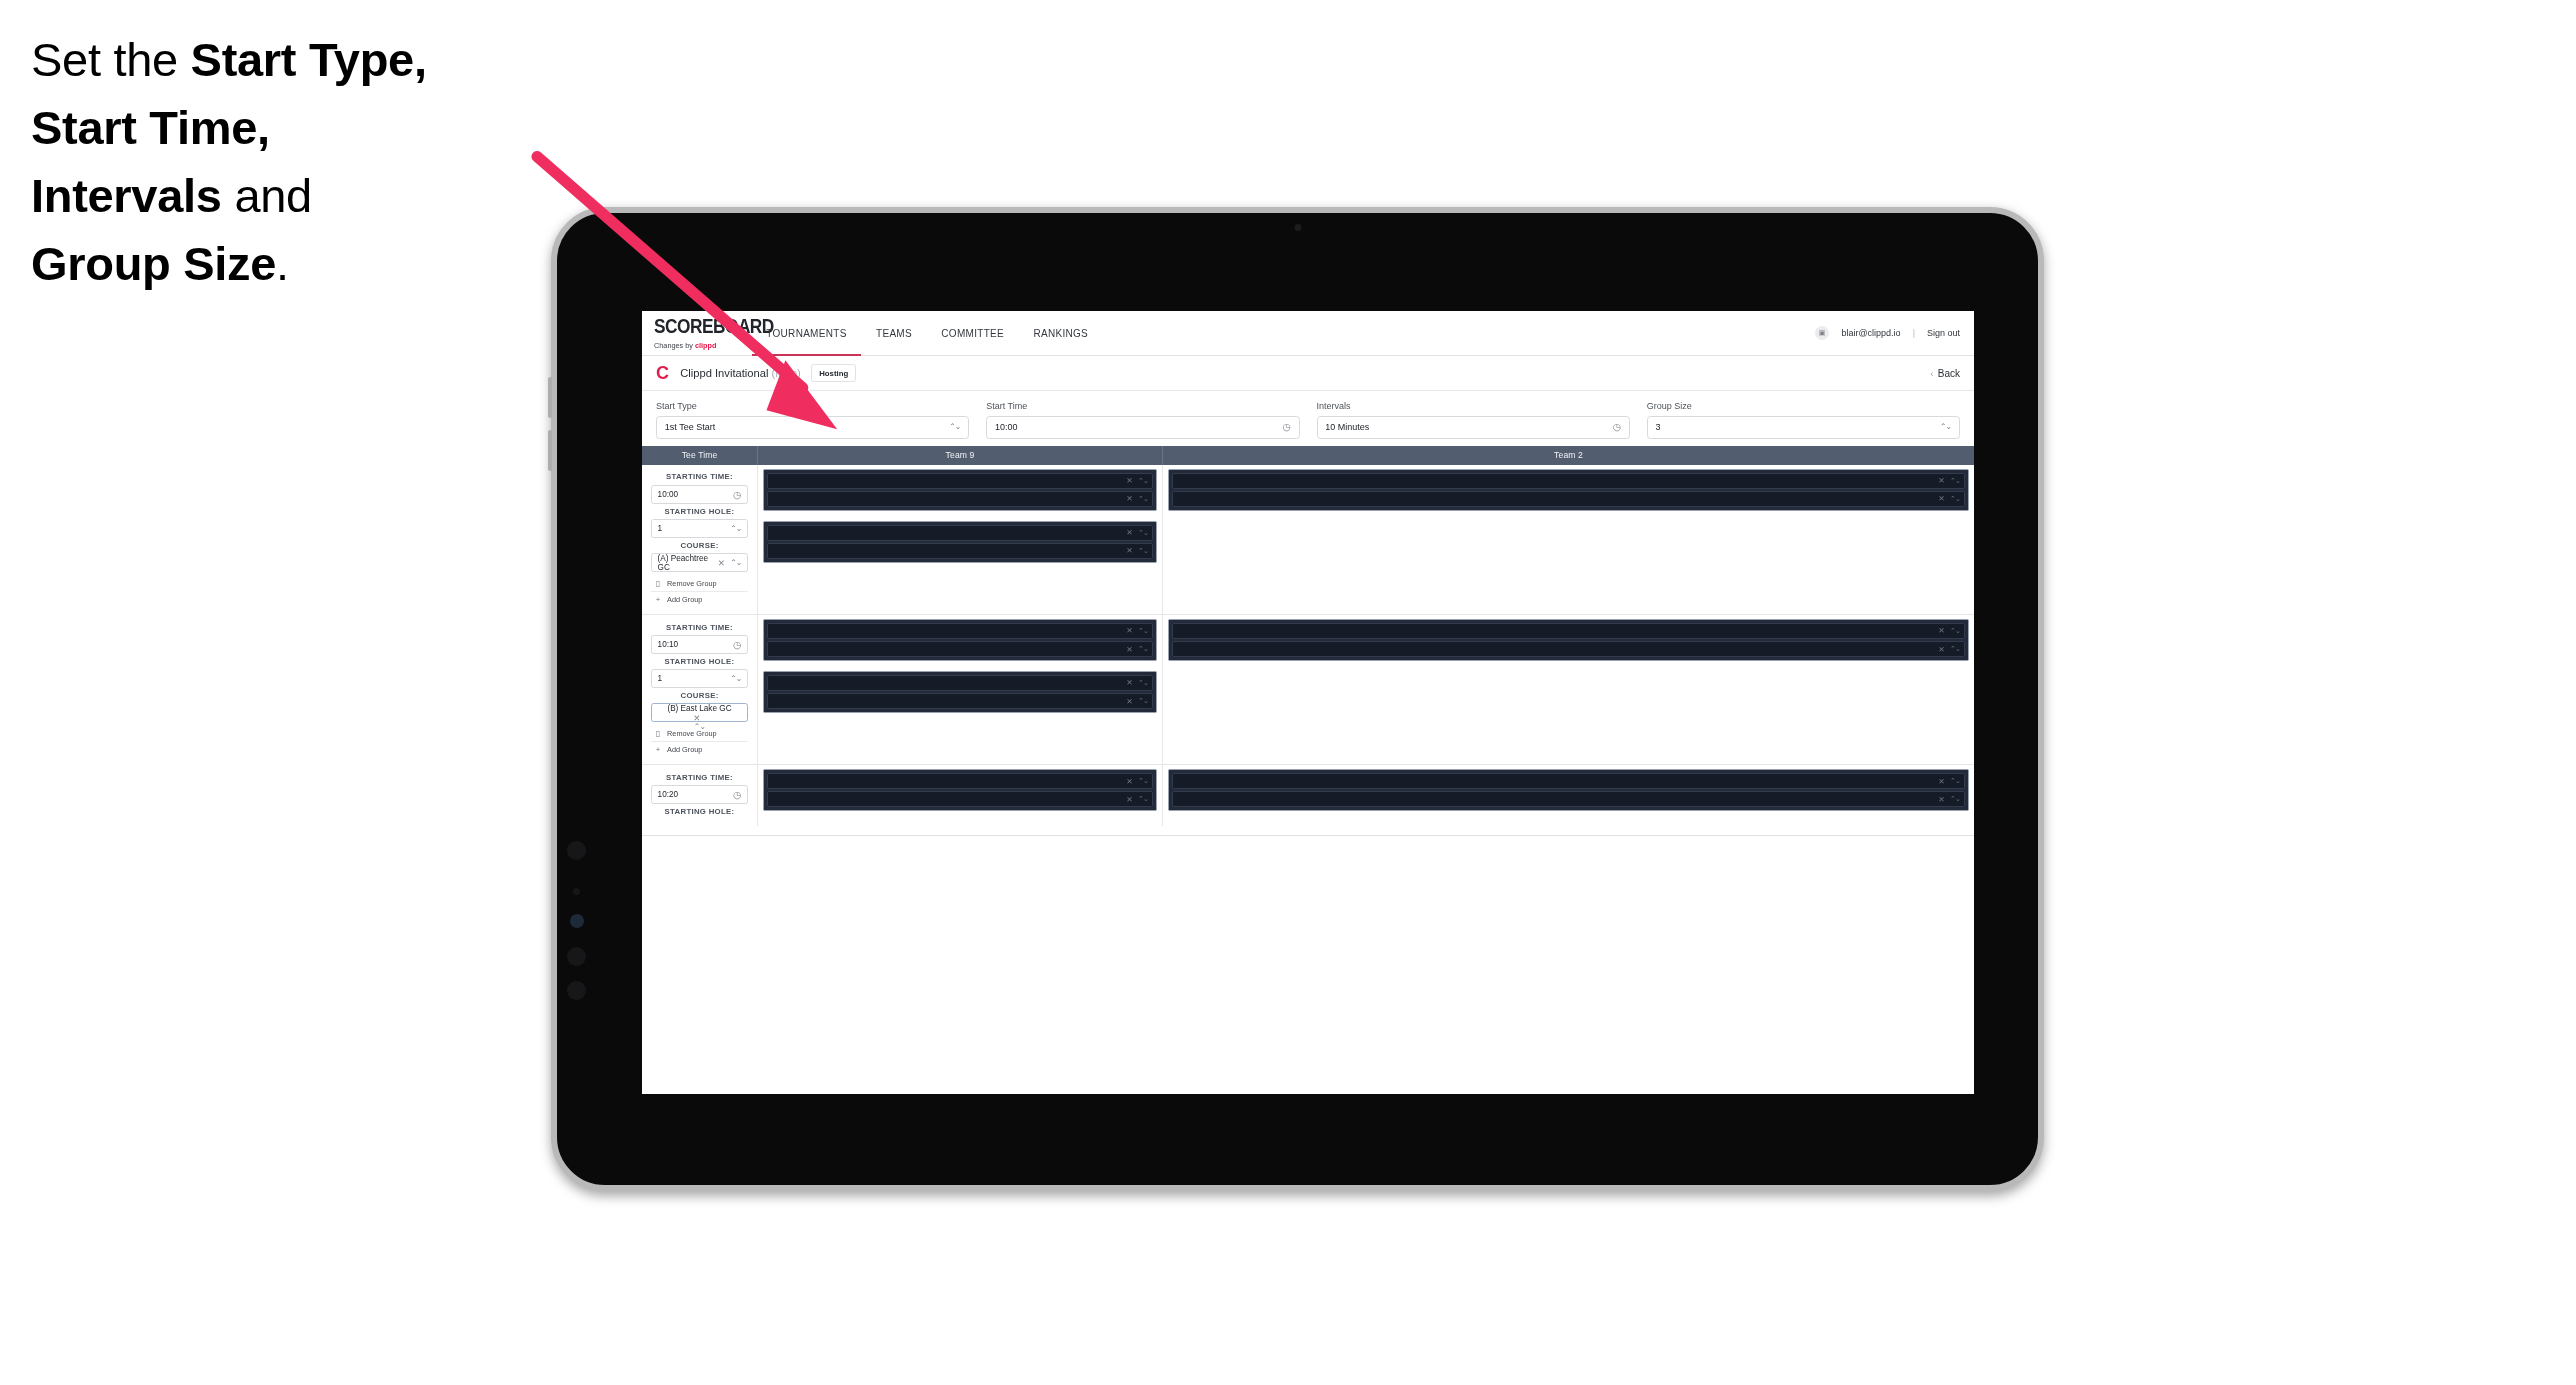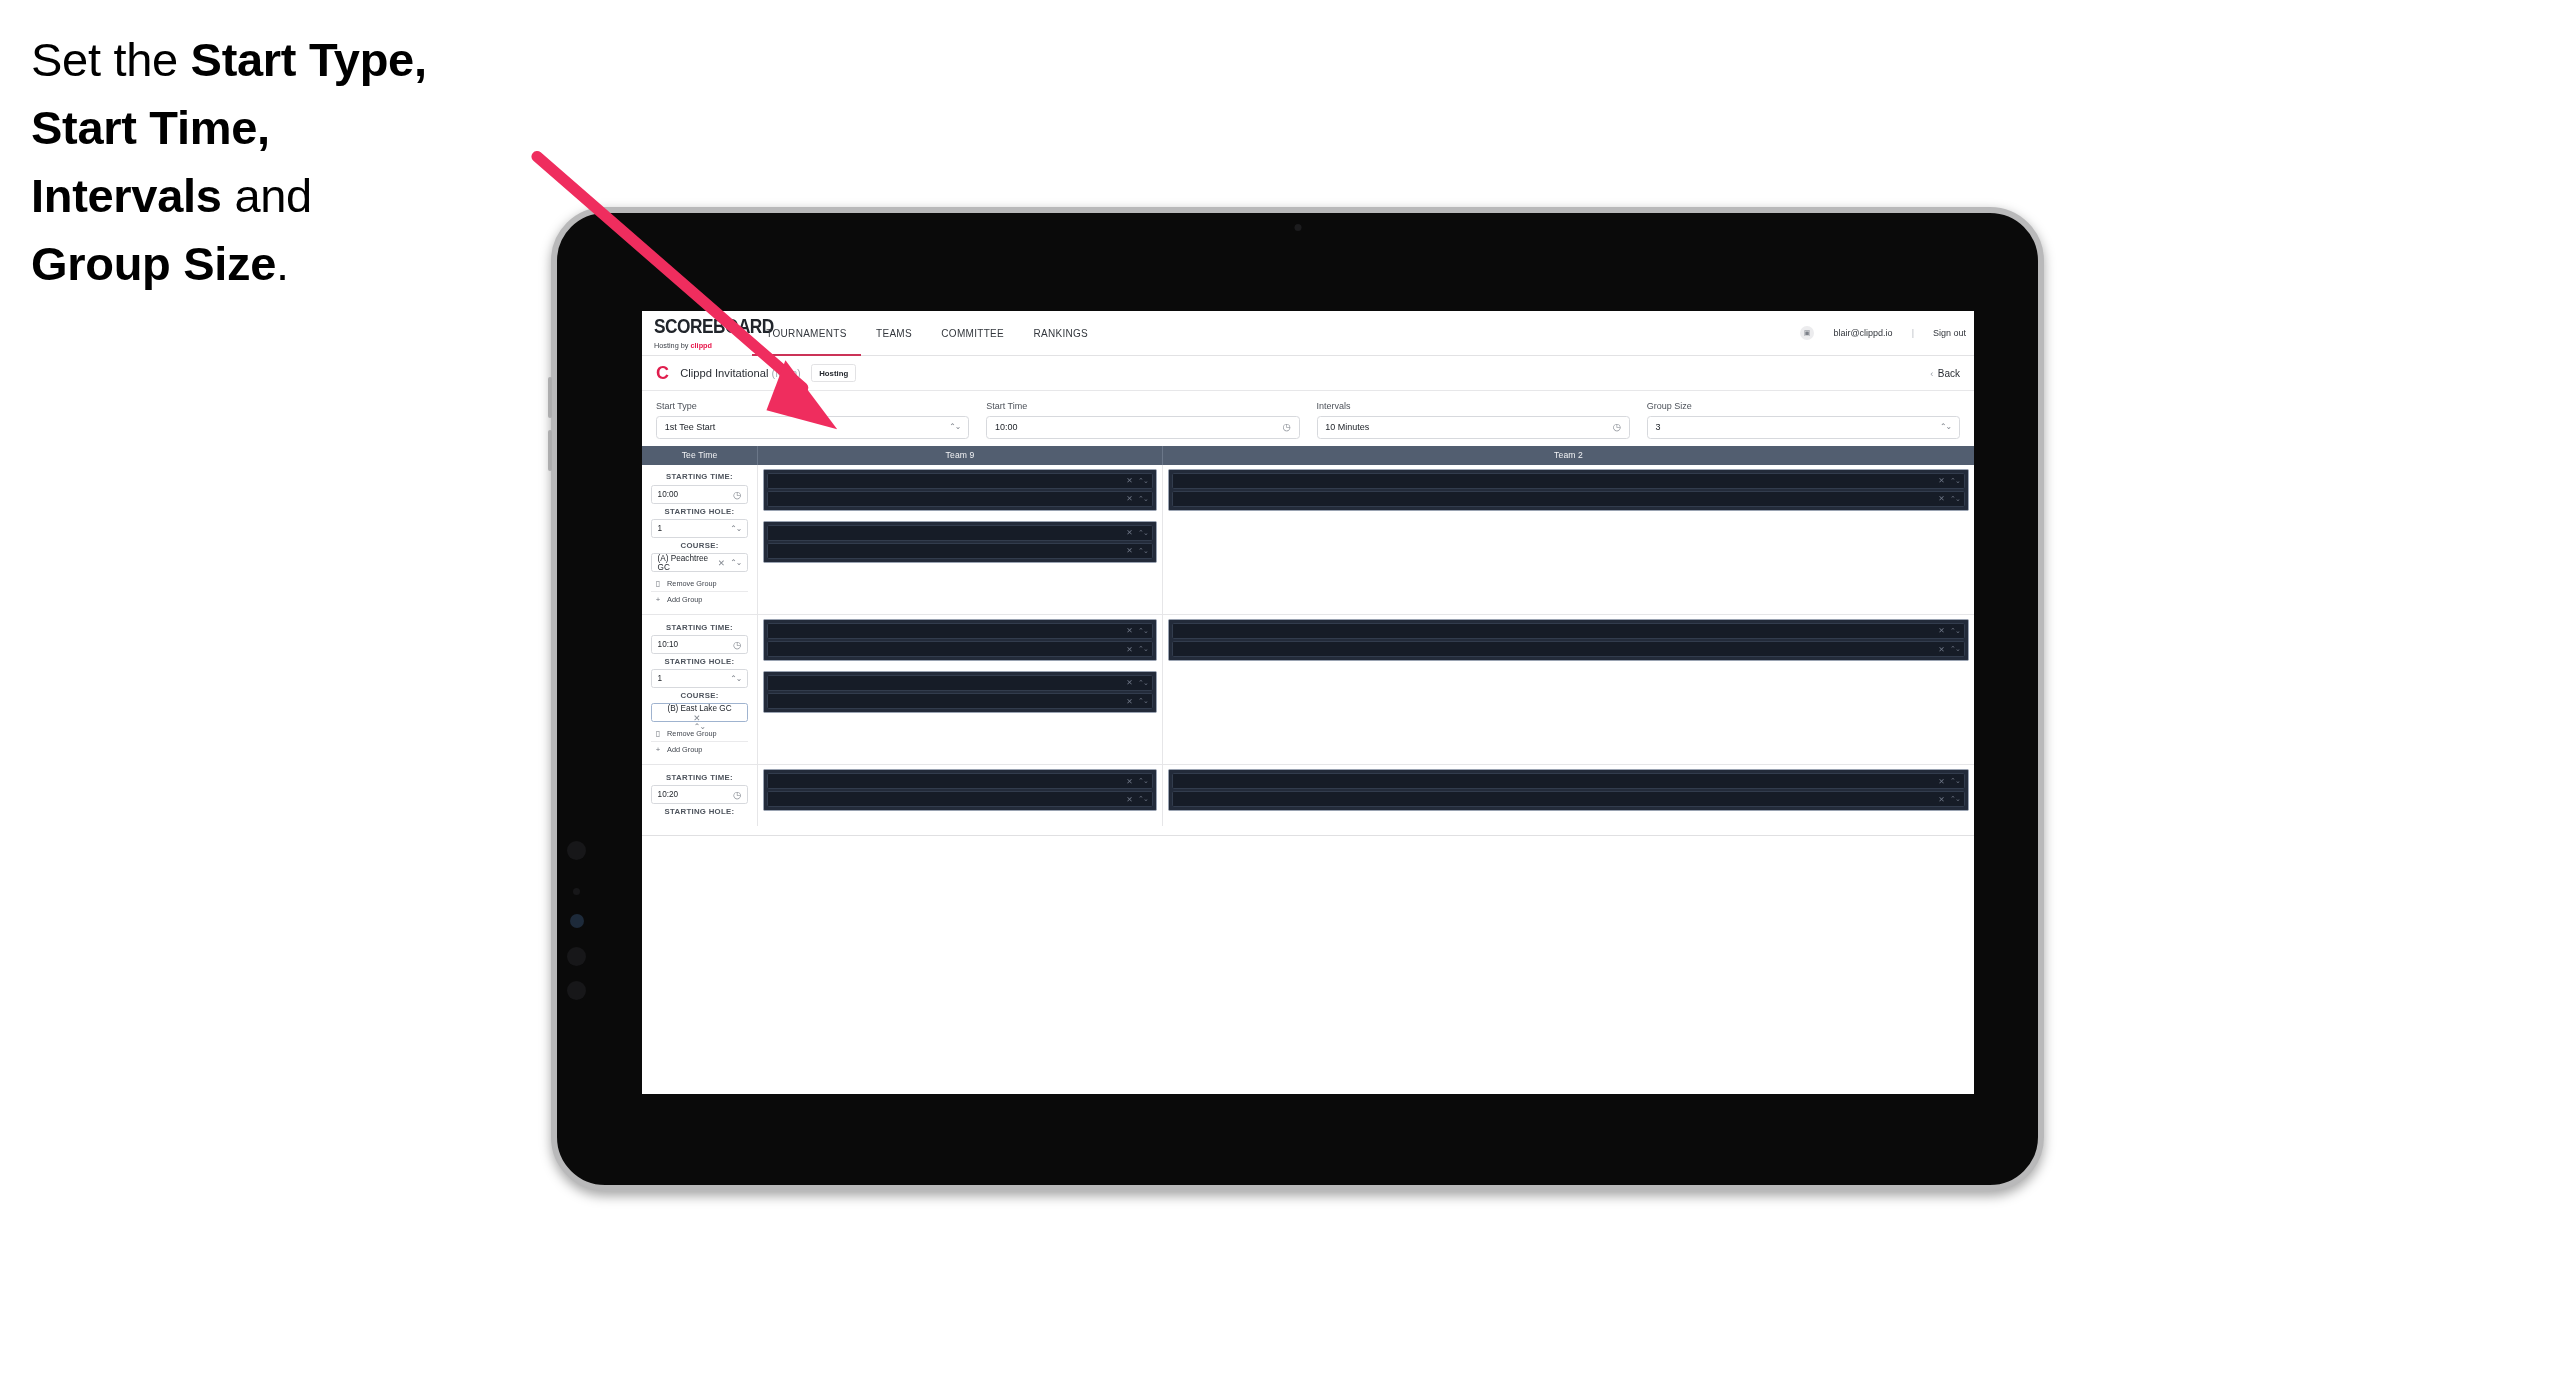--- a/index.html
+++ b/index.html
@@ -86,21 +86,21 @@
   .nav-tab {
     display: flex; align-items: center; padding: 0 14.7px;
     font-size: 10px; color: #33373d; letter-spacing: 0.3px;
     cursor: pointer; position: relative;
   }
   .nav-tab.active::after {
     content: ""; position: absolute; left: 0; right: 0; bottom: -0.9px;
     height: 2.2px; background: #cb3257;
   }
   .nav-right {
-    margin-left: auto; display: flex; align-items: center; gap: 19px; padding-right: 8px;
+    margin-left: auto; display: flex; align-items: center; gap: 12px; padding-right: 14px;
     font-size: 9px; color: #31353b;
   }
   .avatar {
     width: 14.7px; height: 14.7px; border-radius: 50%; background: #ececee;
     display: flex; align-items: center; justify-content: center;
     font-size: 7px; color: #7d8189;
   }
   .nav-right .sep { color: #b8bcc2; }
   .nav-right .link { cursor: pointer; }
 
@@ -232,21 +232,21 @@
     <div class="tablet-dot d2"></div>
     <div class="tablet-dot d3"></div>
     <div class="tablet-dot d4"></div>
     <div class="tablet-dot d5"></div>
 
     <div class="app">
 
       <div class="topnav">
         <div class="logo-block">
           <div class="logo-main">SCOREBOARD</div>
-          <div class="logo-sub"><span>Hosting by </span><span class="brand">clippd</span></div>
+          <div class="logo-sub"><span>Changes by </span><span class="brand">clippd</span></div>
         </div>
         <div class="nav-tabs">
           <div class="nav-tab active">TOURNAMENTS</div>
           <div class="nav-tab">TEAMS</div>
           <div class="nav-tab">COMMITTEE</div>
           <div class="nav-tab">RANKINGS</div>
         </div>
         <div class="nav-right">
           <div class="avatar">▣</div>
           <span>blair@clippd.io</span>

